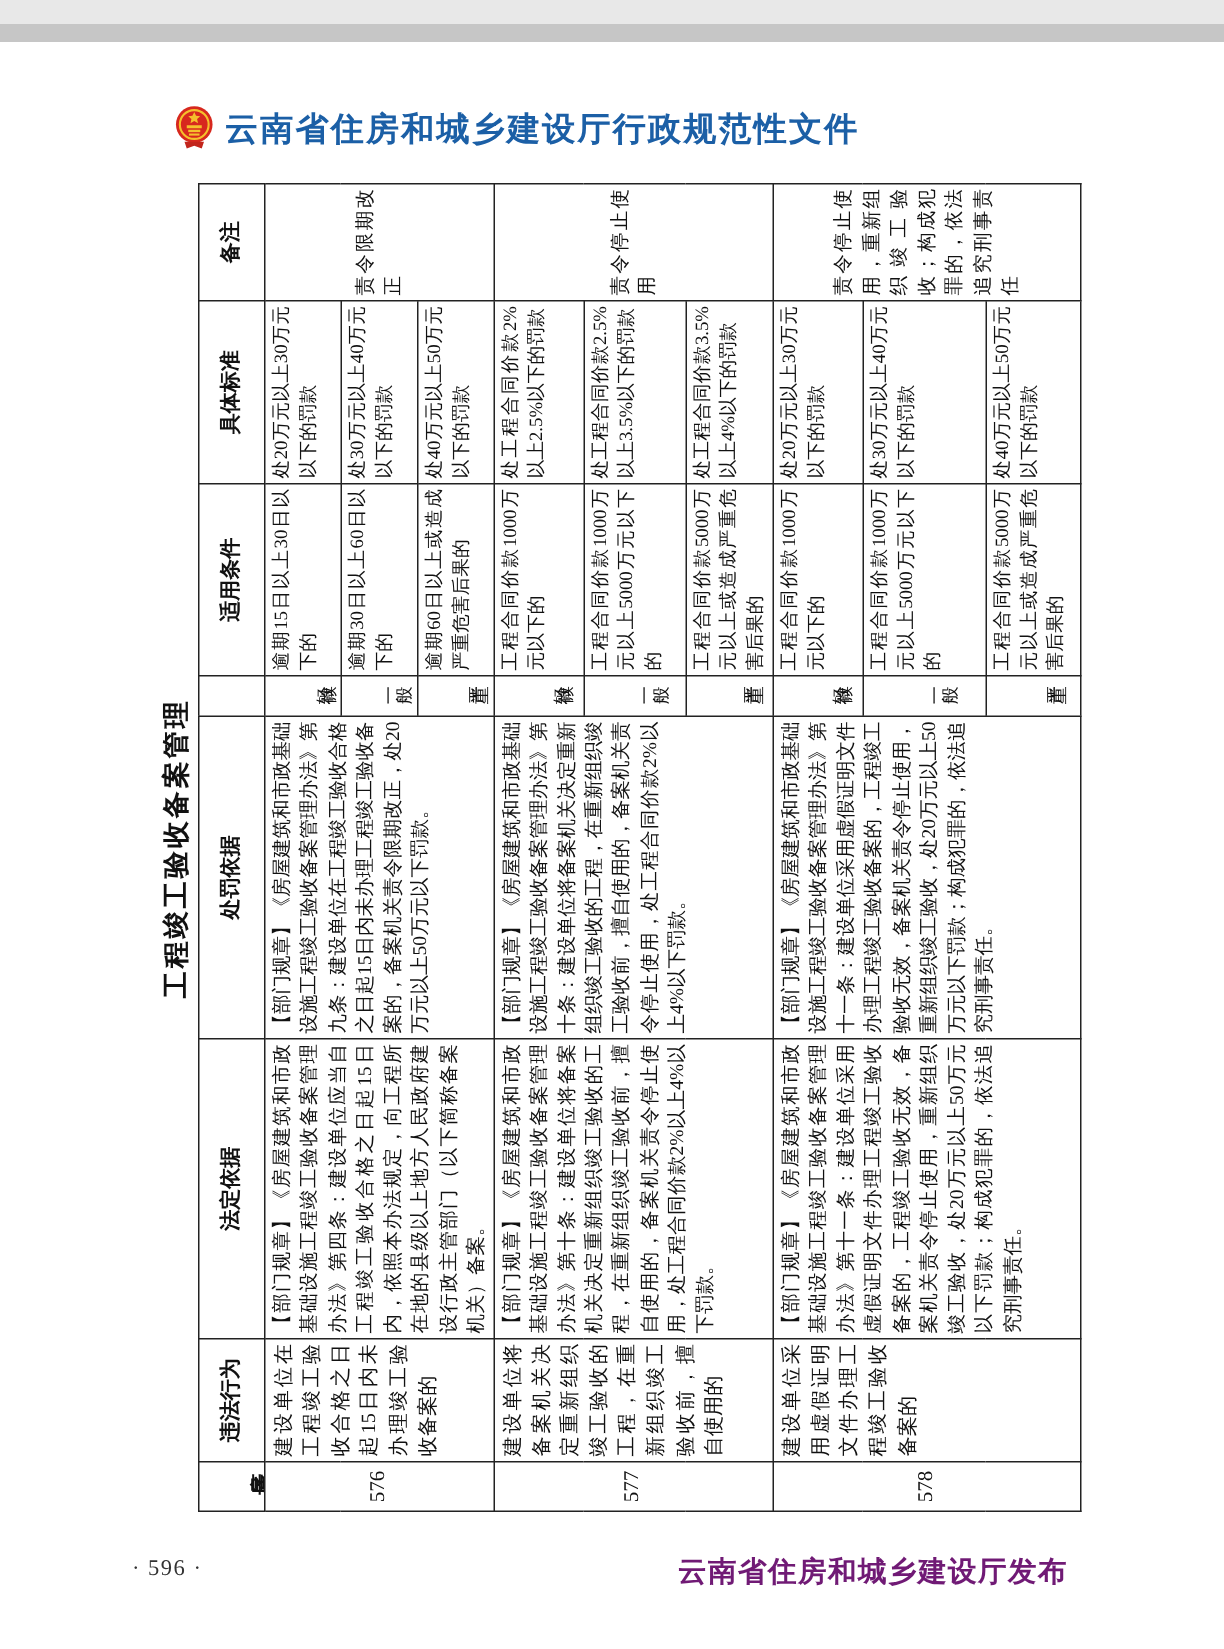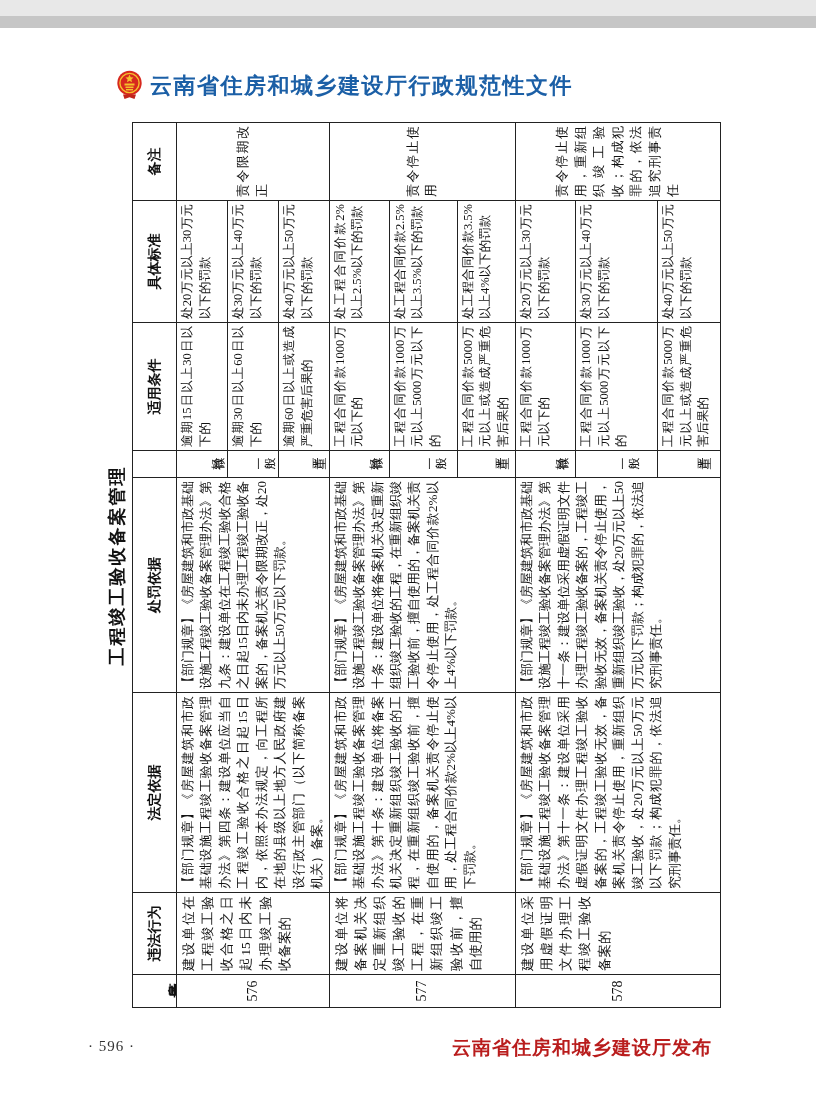--- a/index.html
+++ b/index.html
@@ -26,21 +26,21 @@
   .law-table th { text-align:center; vertical-align:middle; font-weight:bold; font-size:14px; padding:1px; }
   td.serial { text-align:center; vertical-align:middle; font-size:14px; }
   td.violation { font-size:13.5px; }
   td.lv { text-align:center; vertical-align:middle; font-size:12px; padding:1px 0; }
   td.cond, td.std { font-size:12.5px; }
   td.remark { vertical-align:middle; font-size:13px; }
   .vert { writing-mode:vertical-rl; letter-spacing:2px; display:inline-block; }
 
   .doc-footer-left  { position:absolute; left:88px;  top:1022px; font-size:15px; color:#333; letter-spacing:1px; }
   .doc-footer-right { position:absolute; right:104px; top:1019px; font-size:19px; font-weight:bold;
-                      color:#b91c1c; letter-spacing:1px; }
+                      color:#701a75; letter-spacing:1px; }
 </style>
 </head>
 <body>
 
 <div class="page">
   <div class="page-edge"></div>
 
   <div class="doc-header">
     <svg class="emblem" viewBox="0 0 27 31">
       <circle cx="13.5" cy="13" r="12.2" fill="#d7281e"></circle>

